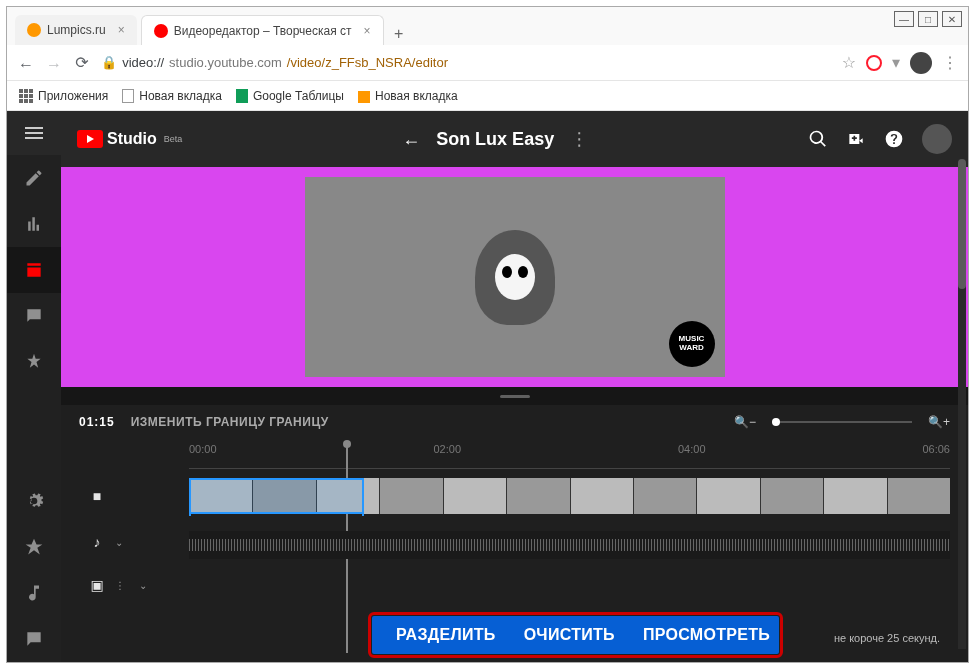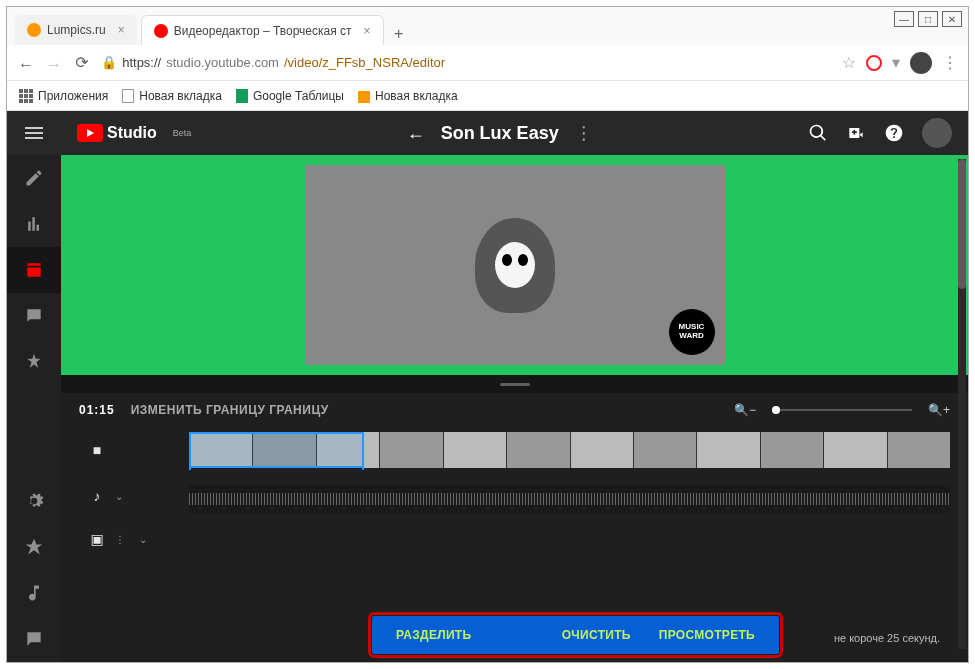--- a/index.html
+++ b/index.html
@@ -33,35 +33,35 @@
 .content { position:relative; height: 551px; background:#282828; display:flex; }
 .sidebar { width:54px; background:#212121; display:flex; flex-direction:column; align-items:center; }
 .hamburger { width:54px; height:44px; display:flex; align-items:center; justify-content:center; color:#ccc; background:#282828; }
 .hamburger .lines { width:18px; height:2px; background:#ccc; position:relative; }
 .hamburger .lines::before, .hamburger .lines::after { content:''; position:absolute; width:18px; height:2px; background:#ccc; }
 .hamburger .lines::before { top:-5px; } .hamburger .lines::after { top:5px; }
 .sideico { width:54px; height:46px; display:flex; align-items:center; justify-content:center; color:#909090; }
 .sideico.active { color:#ff0000; background:#161616; }
 .sideico svg { width:20px; height:20px; fill:currentColor; }
 .main { flex:1; display:flex; flex-direction:column; position:relative; }
-.topbar { display:flex; align-items:center; height:44px; padding:0 16px; background:#282828; gap:18px; }
+.topbar { display:flex; align-items:center; height:56px; padding:0 16px; background:#282828; gap:18px; }
 .ytlogo { display:flex; align-items:center; gap:4px; }
 .ytsquare { width:26px; height:18px; background:#ff0000; border-radius:3px; display:flex; align-items:center; justify-content:center; }
 .ytsquare::before { content:''; width:0; height:0; border-left:7px solid #fff; border-top:4px solid transparent; border-bottom:4px solid transparent; }
 .studiotxt { color:#fff; font-weight:bold; font-size:16px; }
-.beta { color:#aaa; font-size:9px; margin-left:12px; vertical-align:super; }
+.beta { color:#aaa; font-size:9px; margin-left:3px; vertical-align:super; }
 .spacer { flex:1; }
 .titlearea { display:flex; align-items:center; gap:16px; }
 .backarr { color:#fff; font-size:18px; }
 .vidtitle { color:#fff; font-weight:bold; font-size:18px; }
 .threedot { color:#aaa; font-size:18px; }
 .topicons { display:flex; align-items:center; gap:18px; color:#fff; }
 .topicons .ico { width:20px; height:20px; display:flex; align-items:center; justify-content:center; }
 .avatarL { width:30px; height:30px; border-radius:50%; background:#555; }
-.player { height:220px; background:#22c55e; display:flex; align-items:center; justify-content:center; }
+.player { height:220px; background:#d946ef; display:flex; align-items:center; justify-content:center; }
 .vidframe { width:420px; height:200px; position:relative; background:#888; display:flex; align-items:center; justify-content:center; }
 .skull { width:80px; height:95px; background:#555; border-radius:50% 50% 40% 40%; position:relative; display:flex; align-items:center; justify-content:center; }
 .skullface { width:40px; height:46px; background:#f5f5f5; border-radius:50%; position:relative; }
 .skullface::before, .skullface::after { content:''; position:absolute; width:10px; height:12px; background:#000; border-radius:50%; top:12px; }
 .skullface::before { left:7px; } .skullface::after { right:7px; }
 .vidbadge { position:absolute; bottom:10px; right:10px; width:46px; height:46px; border-radius:50%; background:#000; color:#fff; font-size:8px; font-weight:bold; display:flex; align-items:center; justify-content:center; text-align:center; line-height:1.1; }
 .divider { height:18px; background:#161616; display:flex; align-items:center; justify-content:center; }
 .dividergrip { width:30px; height:3px; background:#606060; border-radius:2px; }
 .timeline { flex:1; background:#1f1f1f; padding:10px 18px; position:relative; font-size:12px; color:#aaa; }
 .tlhead { display:flex; align-items:center; gap:16px; margin-bottom:14px; }
@@ -77,21 +77,21 @@
 .track { display:flex; align-items:center; height:38px; margin-top:8px; }
 .trackicon { width:36px; color:#e5e5e5; display:flex; align-items:center; justify-content:center; font-size:14px; }
 .trackexpand { width:24px; color:#999; font-size:10px; }
 .clips { flex:1; height:36px; background:#1a1a1a; margin-left:50px; display:flex; position:relative; }
 .selregion { position:absolute; left:0; width:175px; height:36px; border:2px solid #2697ff; background:rgba(38,151,255,0.15); }
 .selhandle { position:absolute; top:0; width:2px; height:36px; background:#2697ff; }
 .audiowave { flex:1; height:28px; margin-left:50px; margin-top:5px; background:linear-gradient(#1a1a1a,#1a1a1a); position:relative; overflow:hidden; }
 .audiowave::before { content:''; position:absolute; left:0; right:0; top:8px; height:12px; background:repeating-linear-gradient(90deg,#666 0,#666 1px,transparent 1px,transparent 3px); }
 .bbar { position:absolute; left:311px; width:407px; height:38px; bottom:8px; background:#065fd4; display:flex; align-items:center; padding:0 10px; border-radius:2px; }
 .bbar-outline { position:absolute; left:307px; width:415px; height:46px; bottom:4px; border:3px solid #c00; border-radius:6px; pointer-events:none; }
-.bbtn { color:#bef264; font-weight:bold; font-size:12px; padding:0 14px; letter-spacing:0.3px; }
+.bbtn { color:#ffffff; font-weight:bold; font-size:16px; padding:0 14px; letter-spacing:0.3px; }
 .hinttext { position:absolute; right:28px; bottom:18px; font-size:11px; color:#bbb; }
 .thumb { flex:1; border-left:1px solid #333; background:#bbb; }
 .thumb:nth-child(even){ background:#999; }
 .scrollbar { position:absolute; right:2px; top:48px; width:8px; height:490px; background:#2a2a2a; }
 .scrollthumb { width:8px; height:130px; background:#5a5a5a; border-radius:4px; }
 .bottomtrack { display:flex; align-items:center; height:32px; margin-top:8px; }
 </style>
 </head>
 <body>
 
@@ -115,21 +115,21 @@
     </div>
     <div class="plusbtn">+</div>
   </div>
 
   <div class="addrrow">
     <div class="navicon">←</div>
     <div class="navicon" style="opacity:.4">→</div>
     <div class="navicon">⟳</div>
     <div class="addr">
       <span>🔒</span>
-      <span class="secure">https://</span>
+      <span class="secure">video://</span>
         <span>studio.youtube.com</span>
         <span class="pathseg">/video/z_FFsb_NSRA/editor</span>
     </div>
     <div class="righticons">
       <span class="staricon">☆</span>
       <span class="operaicon"></span>
       <span style="color:#999">▾</span>
       <span class="avatar-sm"></span>
       <span style="color:#888">⋮</span>
     </div>
@@ -262,20 +262,27 @@
           <div class="spacer"></div>
           <div class="zoomctrl">
             <span style="color:#ccc">🔍−</span>
             <div class="slidertrack">
                 <div class="sliderdot"></div>
               </div>
             <span style="color:#ccc">🔍+</span>
           </div>
         </div>
 
+        <div class="ruler">
+          <div class="rtick">00:00</div>
+          <div class="rtick">02:00</div>
+          <div class="rtick">04:00</div>
+          <div class="rtick" style="flex:0 0 auto">06:06</div>
+          <div class="playhead"></div>
+        </div>
 
         <div class="track">
           <span class="trackicon">■</span>
           <span class="trackexpand"></span>
           <div class="clips">
             <div class="thumb"></div>
               <div class="thumb"></div>
               <div class="thumb"></div>
               <div class="thumb"></div>
               <div class="thumb"></div>

